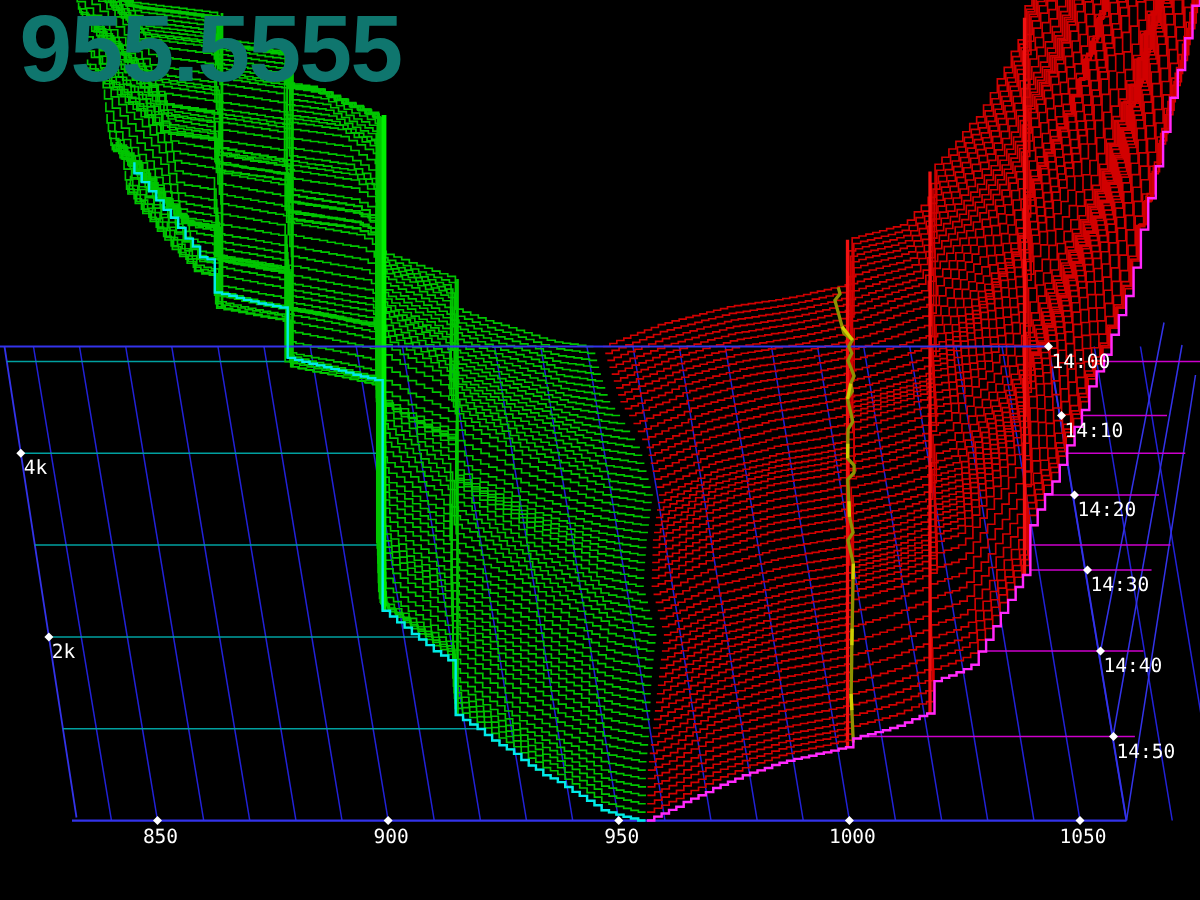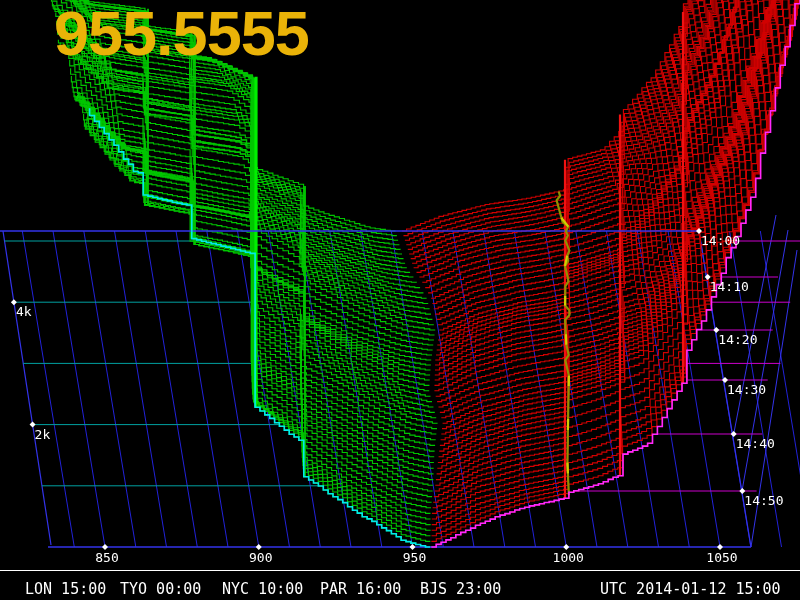--- a/index.html
+++ b/index.html
@@ -222,22 +222,14 @@
       <text x="727" y="394" fill="#ffffff" font-size="13" text-anchor="start">14:30</text>
       <path d="M733.6666666666666 431L736.6666666666666 434L733.6666666666666 437L730.6666666666666 434Z" fill="#fff"></path>
       <text x="735.6666666666666" y="448" fill="#ffffff" font-size="13" text-anchor="start">14:40</text>
       <path d="M742.3333333333334 488L745.3333333333334 491L742.3333333333334 494L739.3333333333334 491Z" fill="#fff"></path>
       <text x="744.3333333333334" y="505" fill="#ffffff" font-size="13" text-anchor="start">14:50</text>
       <path d="M13.875879999999995 299.2L16.875879999999995 302.2L13.875879999999995 305.2L10.875879999999995 302.2Z" fill="#fff"></path>
       <text x="15.875879999999995" y="316.2" fill="#ffffff" font-size="13" text-anchor="start">4k</text>
       <path d="M32.59084 421.6L35.59084 424.6L32.59084 427.6L29.59084 424.6Z" fill="#fff"></path>
       <text x="34.59084" y="438.6" fill="#ffffff" font-size="13" text-anchor="start">2k</text>
     </svg>
-  <div class="bigquote" id="bigbid" style="color: #eab308; margin-left: 41px;">955.5555</div>
-  <div id="statusbar">
-    <span class="clock c0">LON 15:00</span>
-    <span class="clock c1">TYO 00:00</span>
-    <span class="clock c2">NYC 10:00</span>
-    <span class="clock c3">PAR 16:00</span>
-    <span class="clock c4">BJS 23:00</span>
-    <span id="utcclock">UTC 2014-01-12 15:00</span>
-  </div>
+  <div class="bigquote" id="bigbid" style="color: #0f766e;">955.5555</div>
 </div>
 
 </body></html>

